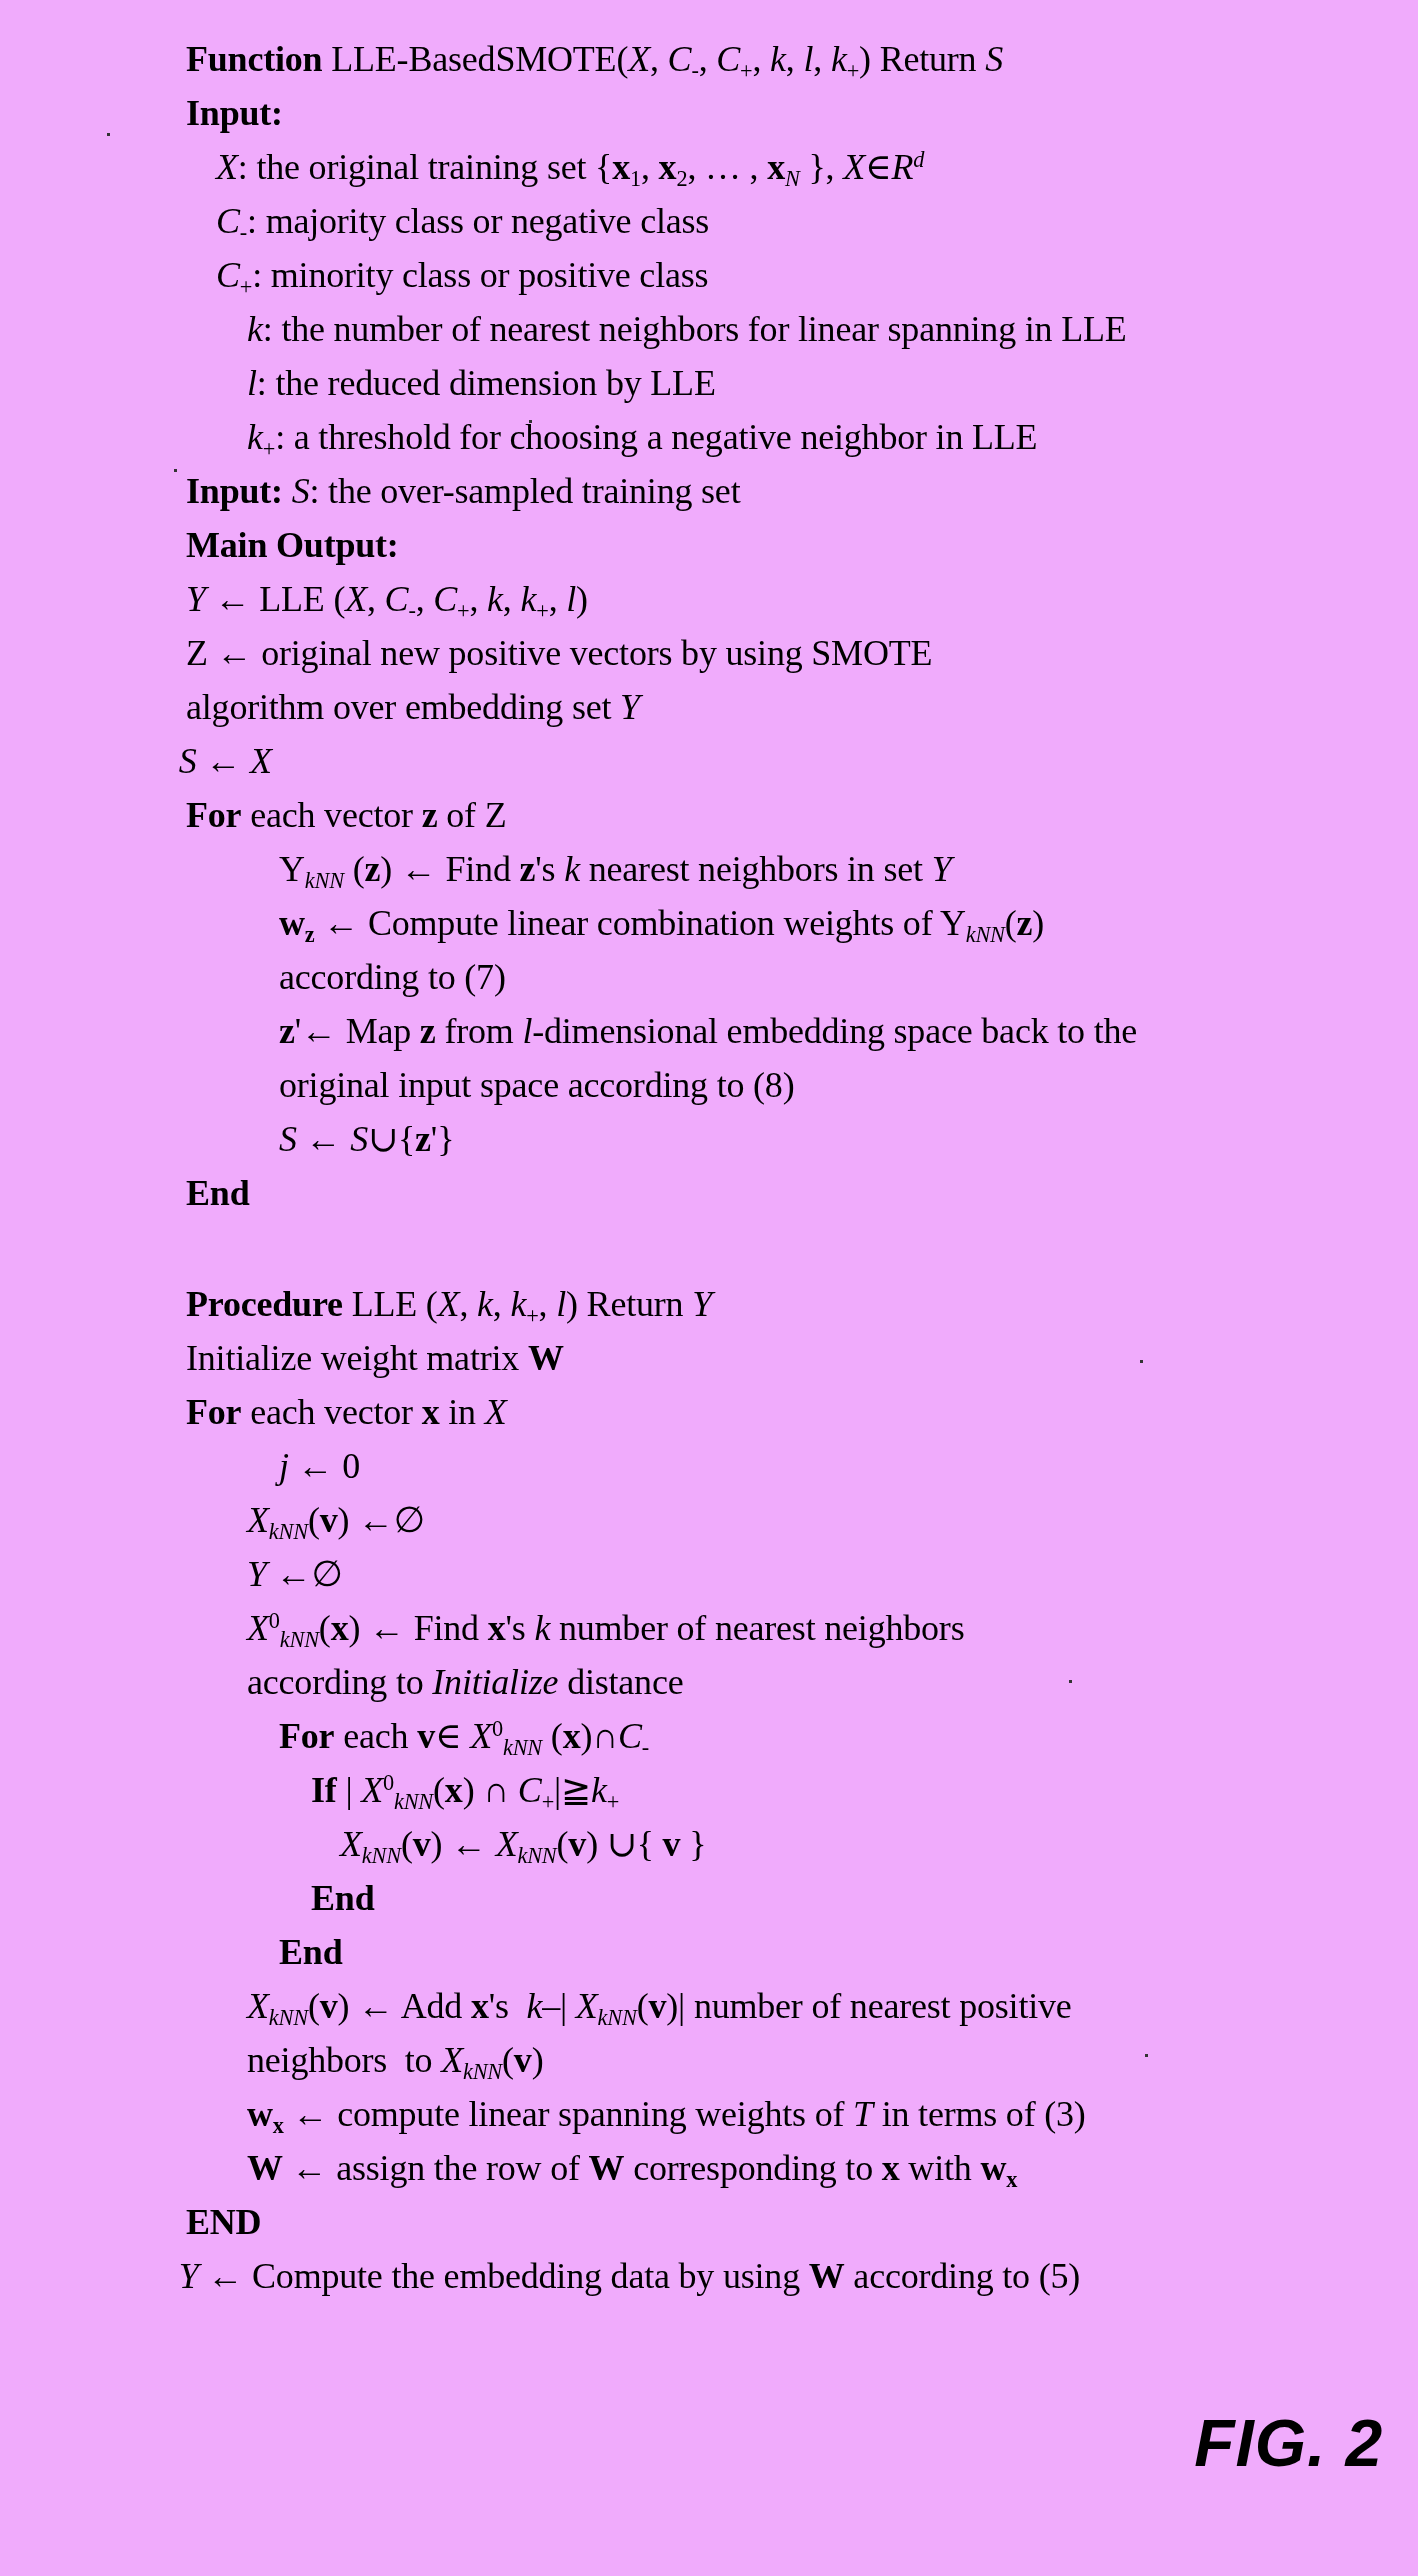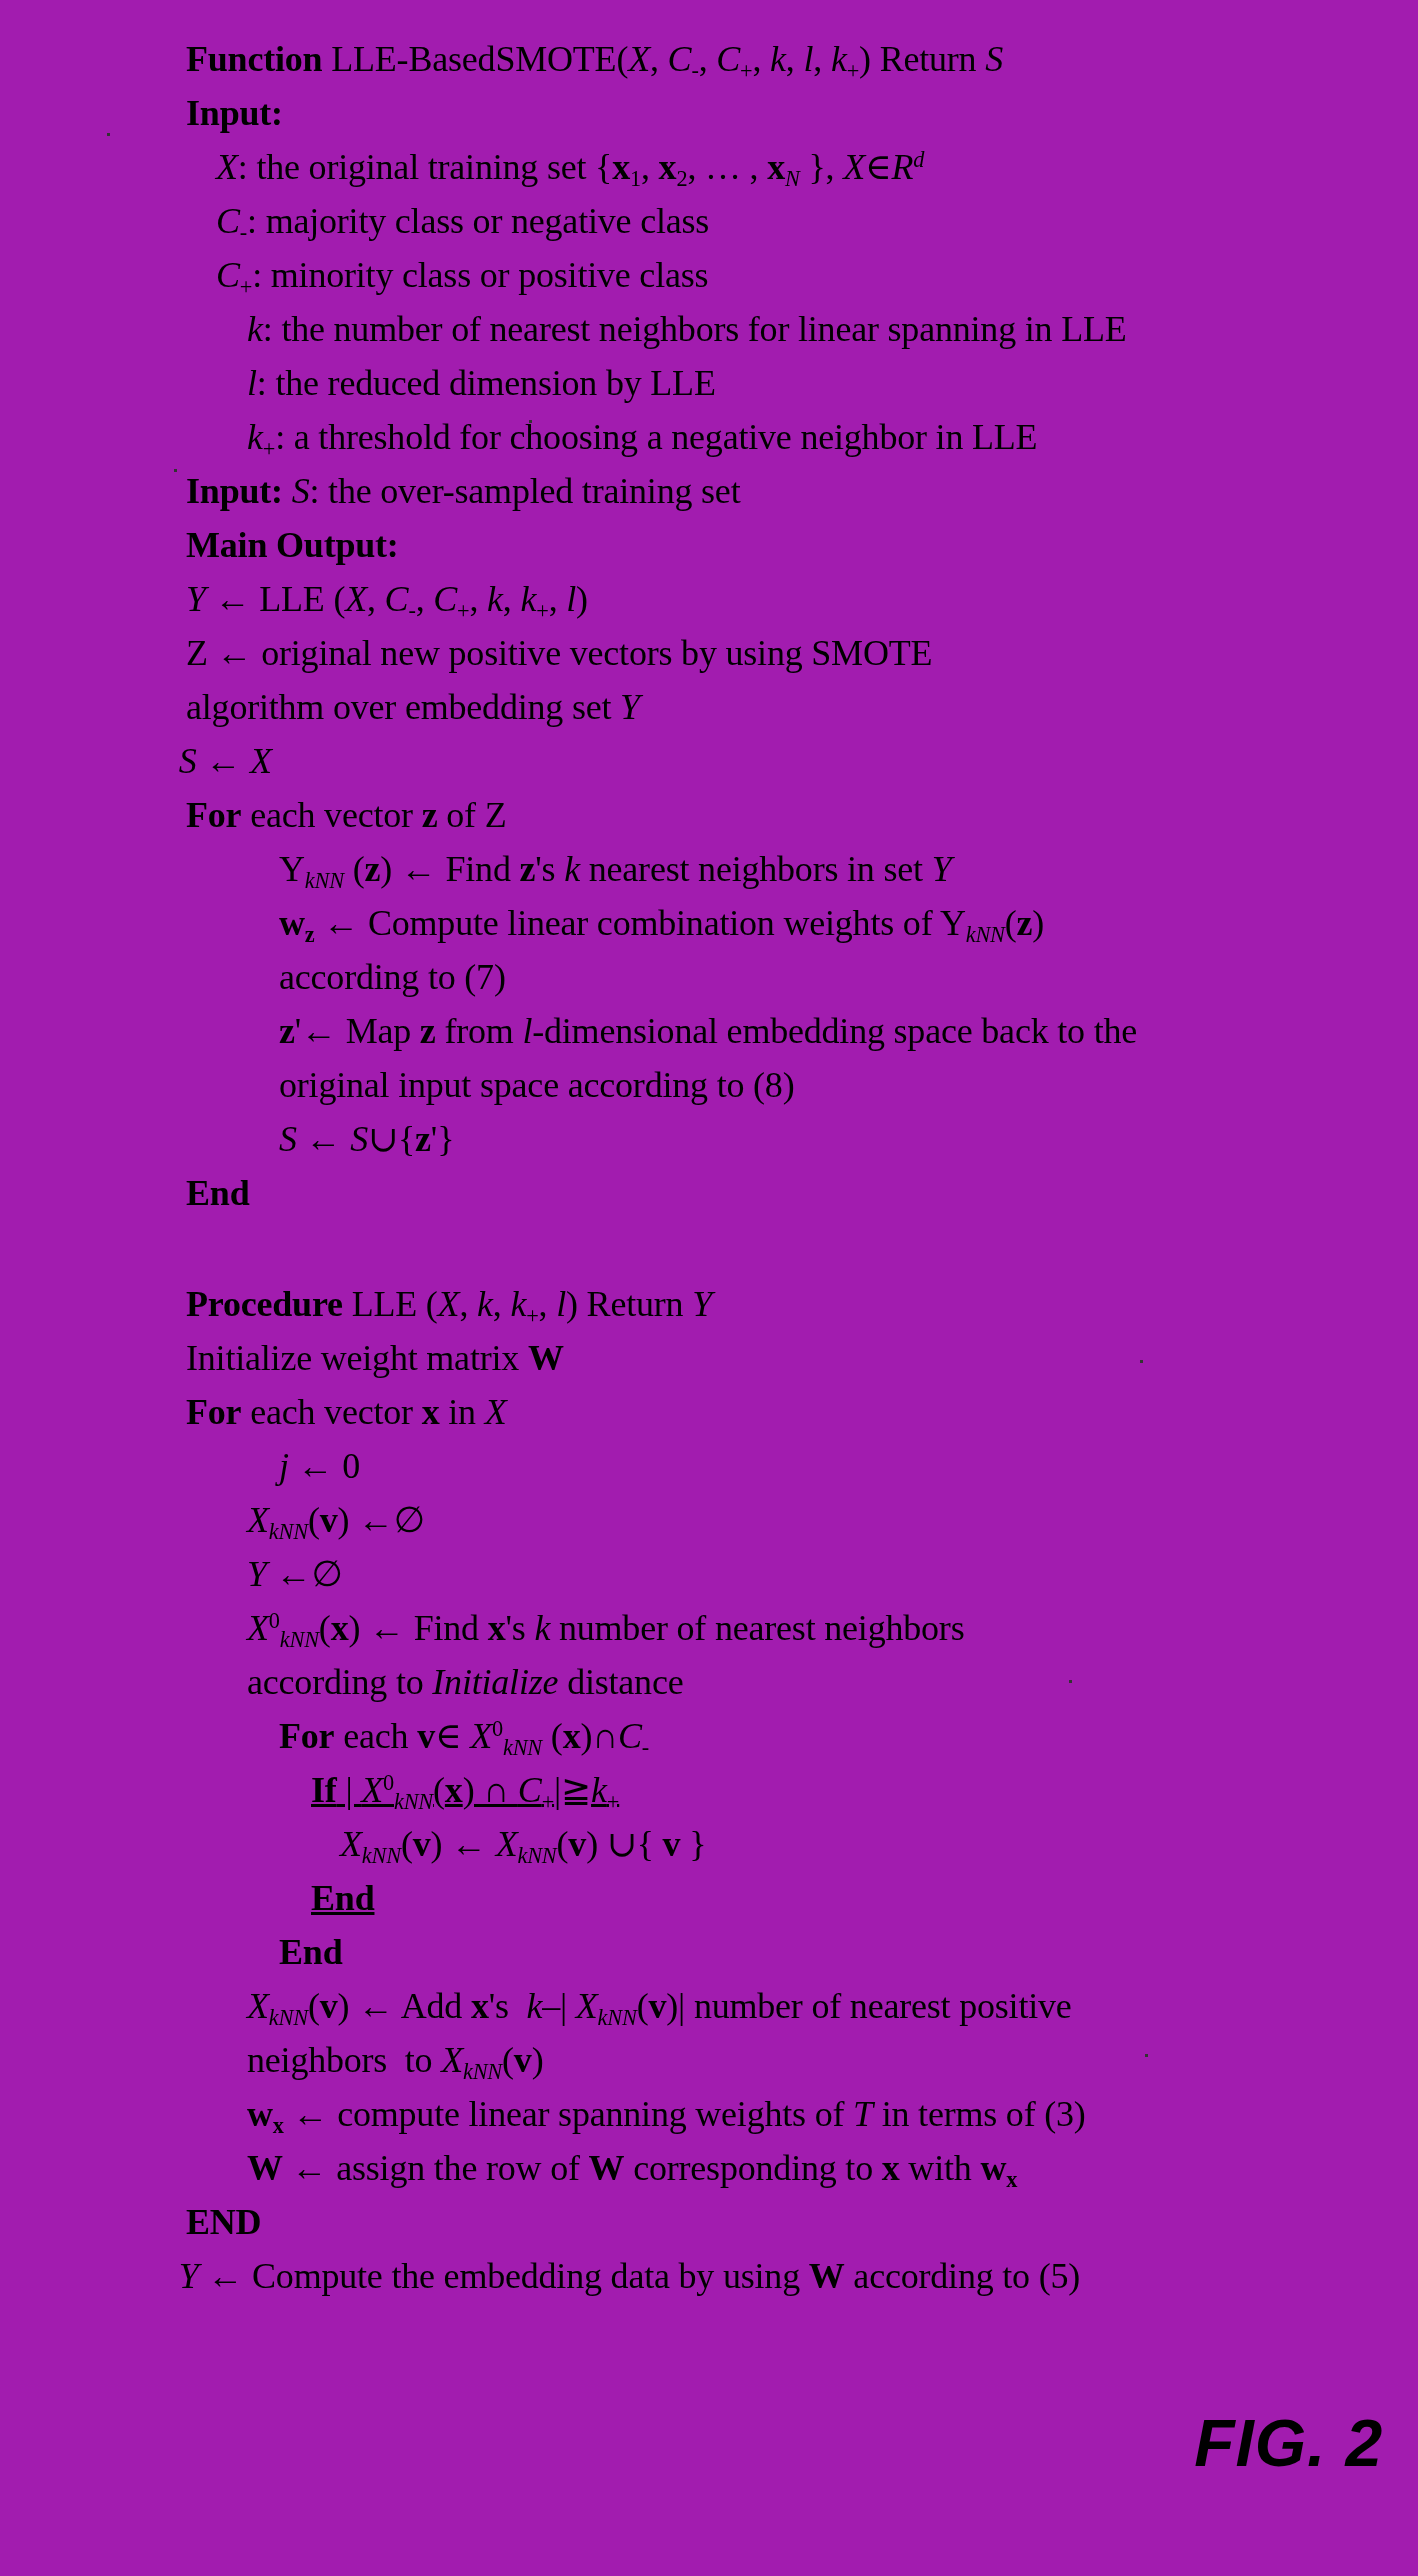--- a/index.html
+++ b/index.html
@@ -12,21 +12,21 @@
     height: 2576px;
     font-family: "Liberation Serif", "DejaVu Serif", serif;
     color: #000000;
     -webkit-font-smoothing: none;
   }
 
   #page {
     position: relative;
     width: 1419px;
     height: 2576px;
-    background: #a21caf;
+    background: #f0abfc;
     overflow: hidden;
   }
 
   #algorithm {
     position: absolute;
     left: 186px;
     top: 32px;
     width: 1153px;
   }
 
@@ -35,21 +35,21 @@
     line-height: 54px;
     white-space: pre-wrap;
     letter-spacing: -0.2px;
   }
 
   
   .ind0 { padding-left: 0px; }
   .ind1 { padding-left: 30px; }
   .ind2 { padding-left: 61px; }
   .ind3 { padding-left: 93px; }
-  .ind4 { padding-left: 125px; text-decoration: underline; }
+  .ind4 { padding-left: 125px; }
   .indneg { padding-left: 0px; text-indent: -7.2px; }
 
   .bold { font-weight: bold; }
   .ital { font-style: italic; }
 
   sub, sup {
     font-size: 0.62em;
     line-height: 0;
   }
   sub { vertical-align: -0.32em; }

